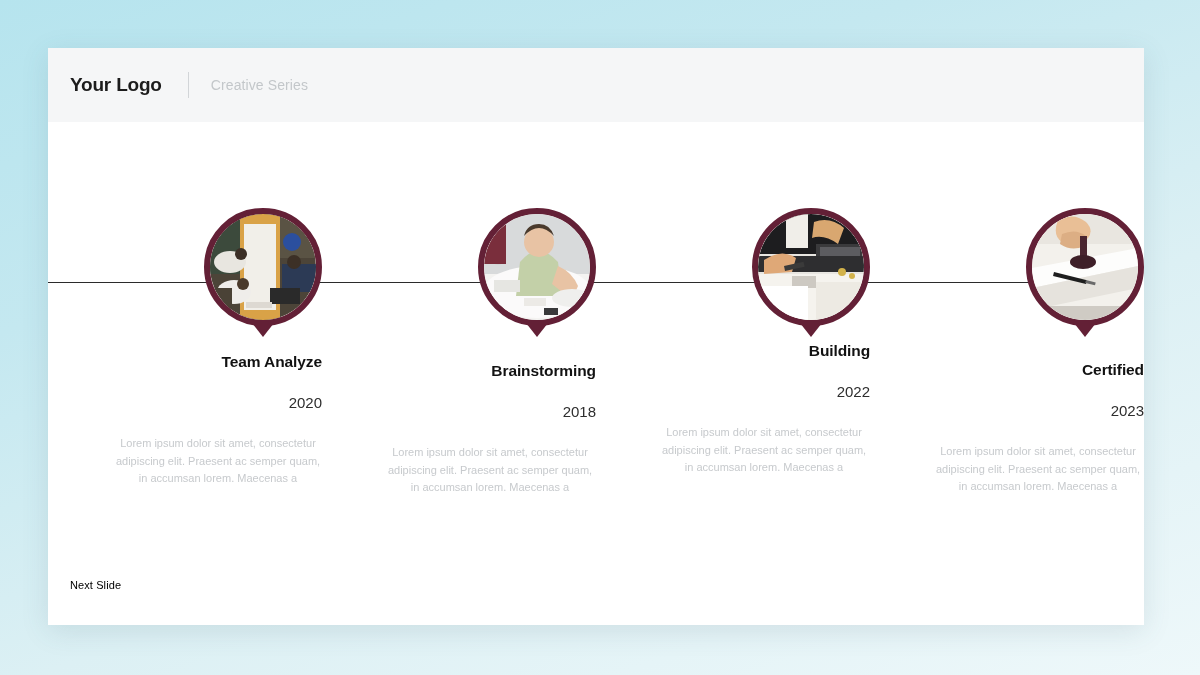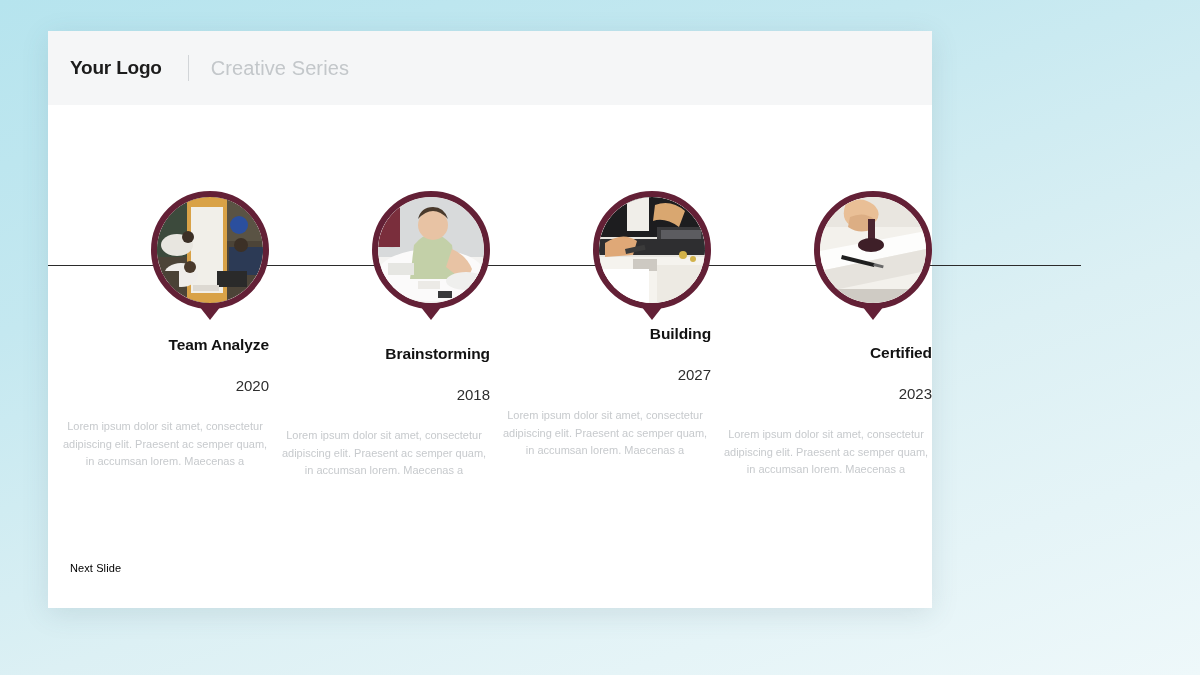--- a/index.html
+++ b/index.html
@@ -13,22 +13,22 @@
   body {
     font-family: "Liberation Sans", sans-serif;
     background: linear-gradient(160deg, #b6e4ee 0%, #c4e8f0 30%, #dcf0f4 62%, #eef8fa 100%);
     position: relative;
   }
 
   
   .slide {
     position: absolute;
     left: 48px;
-    top: 31px;
-    width: 884px;
+    top: 48px;
+    width: 1096px;
     height: 577px;
     background: #ffffff;
     box-shadow: 0 6px 26px rgba(60, 90, 110, 0.13);
   }
 
   
   .slide-header {
     position: absolute;
     left: 0;
     top: 0;
@@ -48,21 +48,21 @@
   }
 
   .header-divider {
     width: 1px;
     height: 26px;
     background: #d2d5d8;
     margin: 0 22px 0 26px;
   }
 
   .header-subtitle {
-    font-size: 20px;
+    font-size: 14px;
     color: #c3c7ca;
     letter-spacing: 0.1px;
   }
 
   
   .timeline-line {
     position: absolute;
     left: 0;
     top: 234px;
     width: 1033px;
@@ -262,21 +262,21 @@
               <rect x="34" y="62" width="24" height="12" fill="#cdc9c2"></rect>
               <rect x="4" y="72" width="46" height="34" fill="#ffffff"></rect>
               <rect x="58" y="68" width="48" height="38" fill="#edeae3"></rect>
               <circle cx="84" cy="58" r="4" fill="#d2b24a"></circle>
               <circle cx="94" cy="62" r="3" fill="#d2b24a"></circle>
             </svg>
           </div>
         </div>
       </div>
       <div class="milestone-title">Building</div>
-      <div class="milestone-year">2027</div>
+      <div class="milestone-year">2022</div>
       <div class="milestone-desc">Lorem ipsum dolor sit amet, consectetur adipiscing elit. Praesent ac semper quam, in accumsan lorem. Maecenas a</div>
     </div>
 
     <div class="milestone m-4">
       <div class="marker">
         <div class="marker-tail"></div>
         <div class="marker-ring">
           <div class="marker-photo">
             <svg viewBox="0 0 106 106" preserveAspectRatio="xMidYMid slice">
               <rect width="106" height="106" fill="#f3f1ec"></rect>

